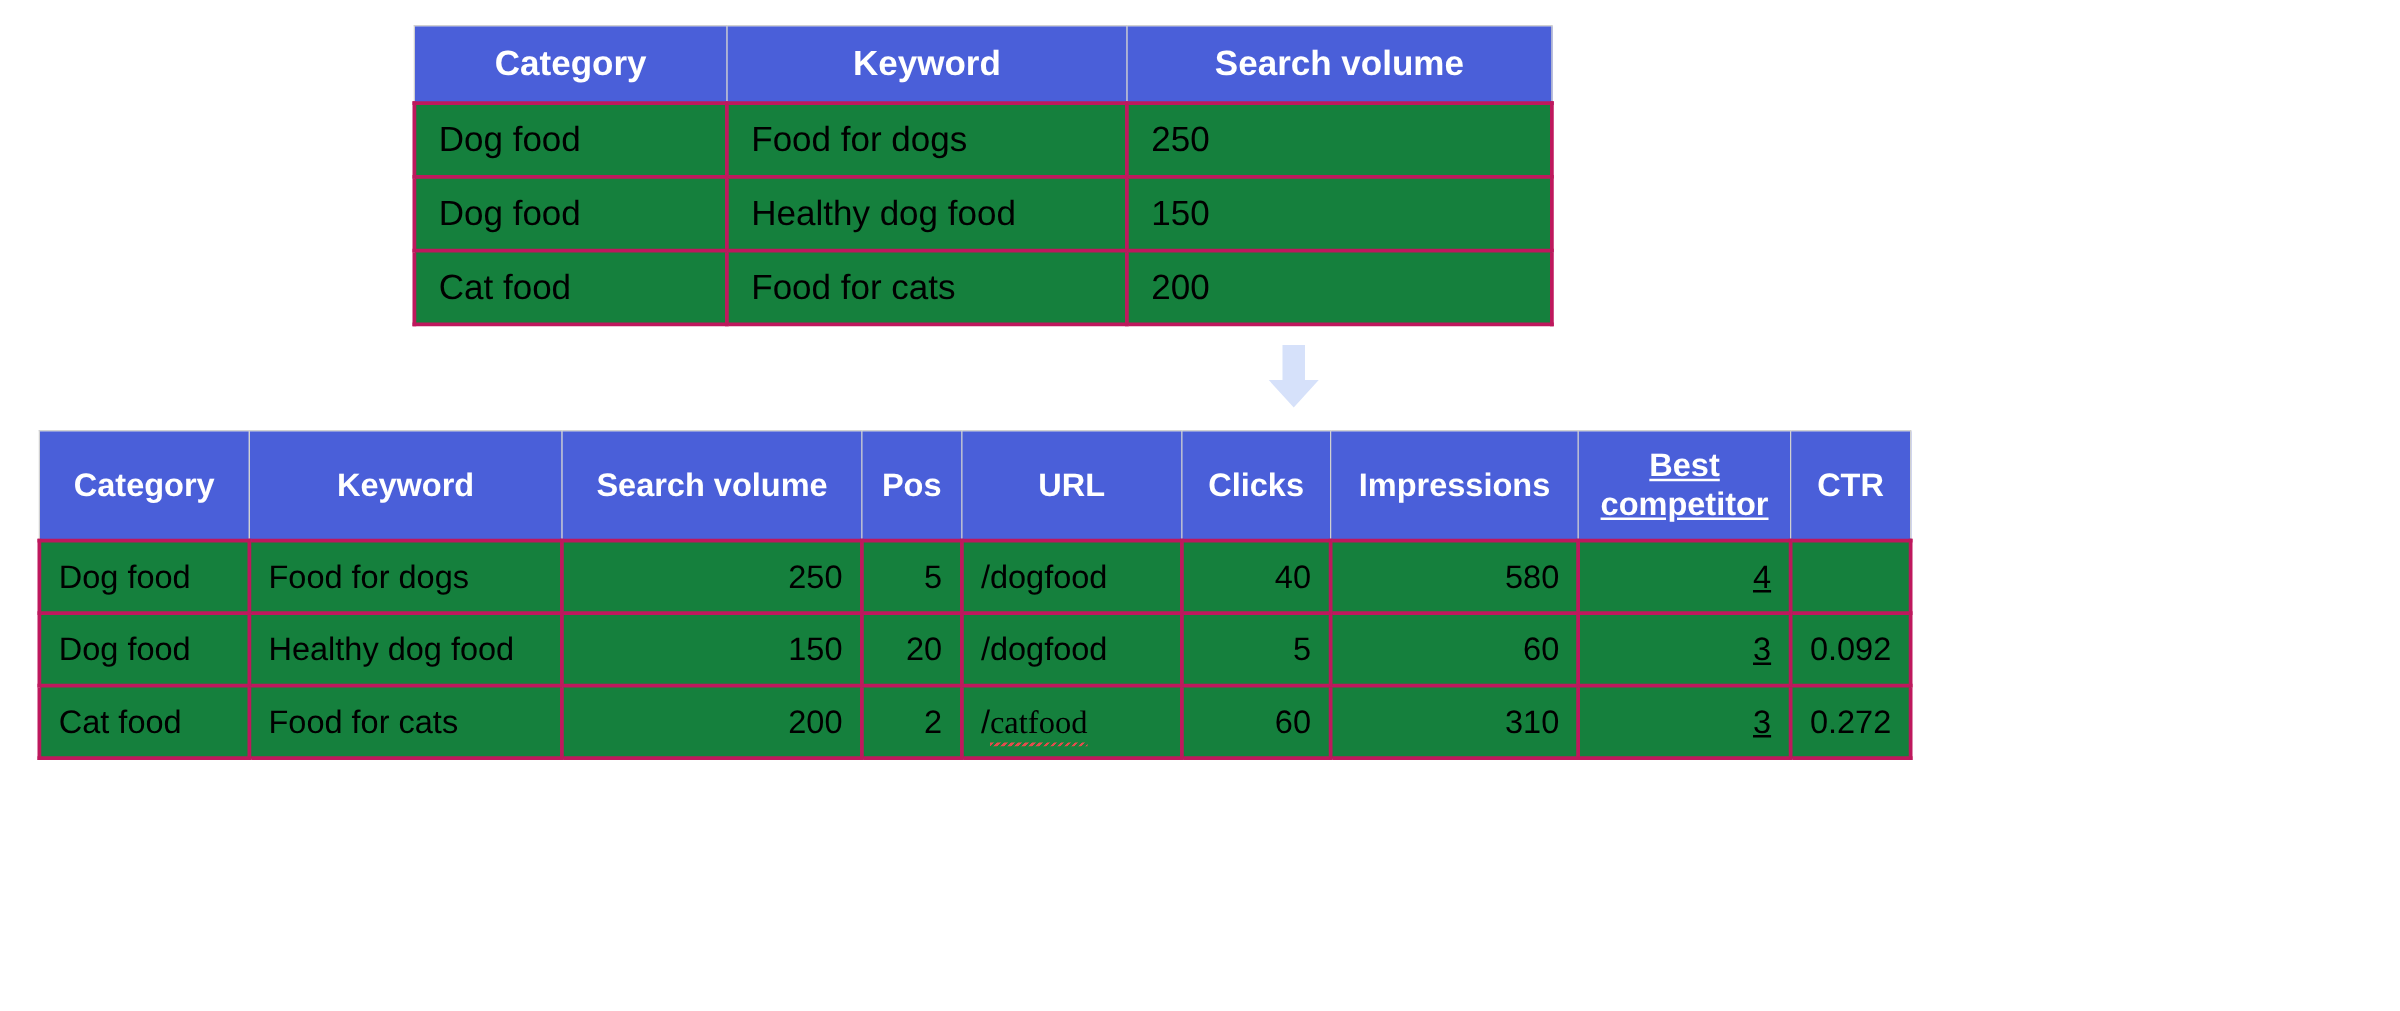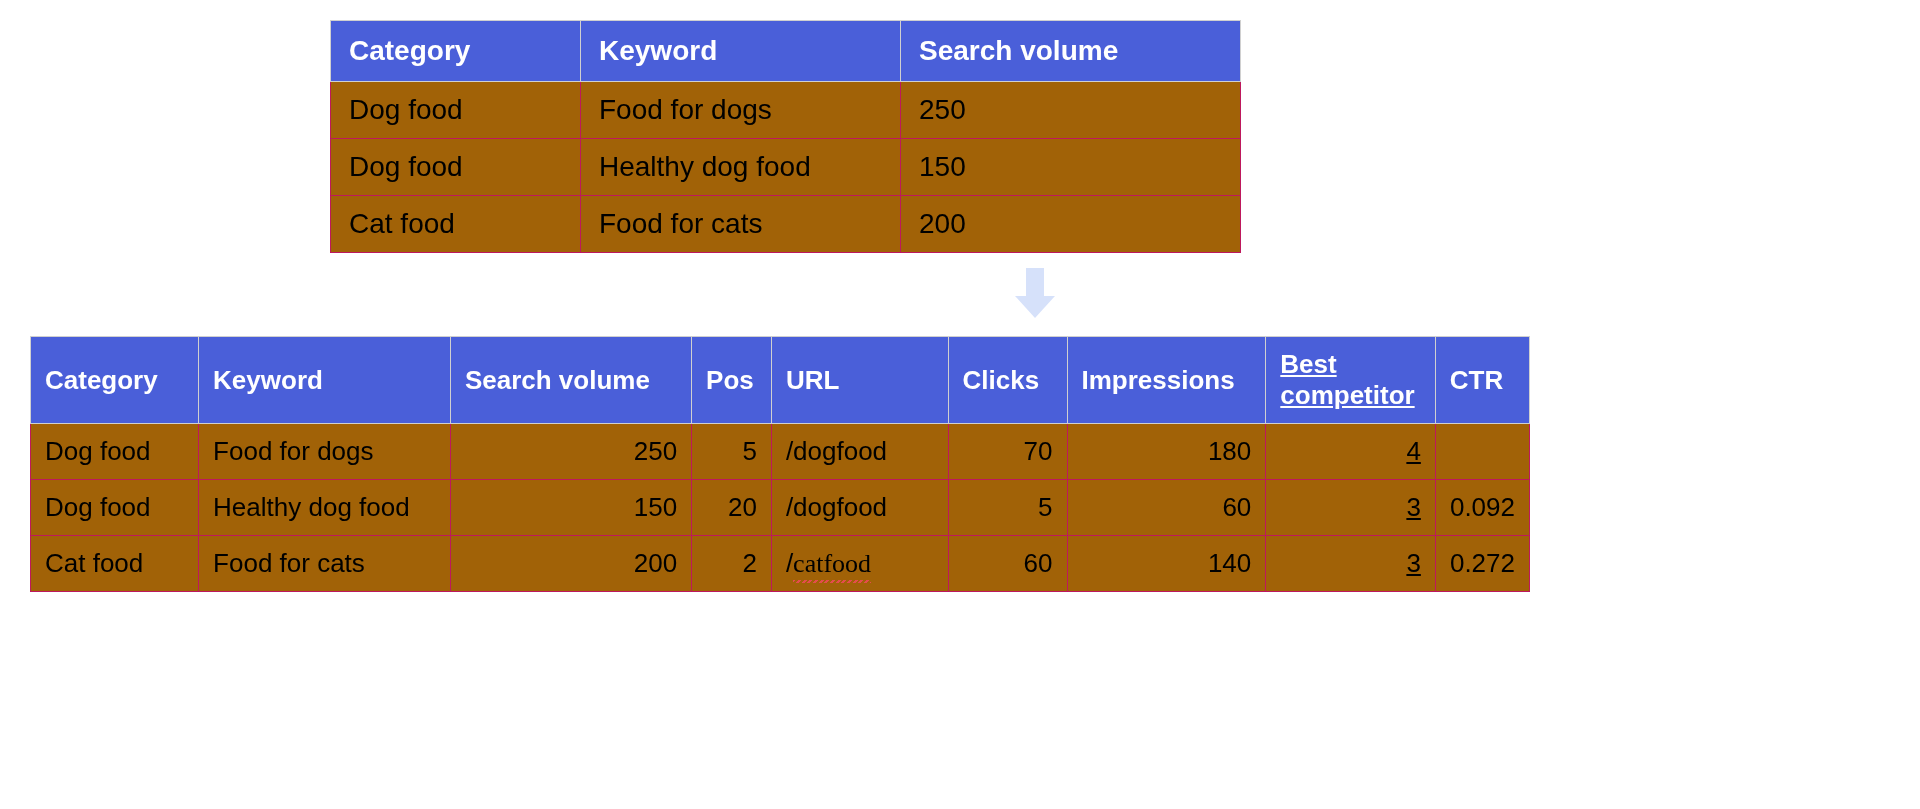--- a/index.html
+++ b/index.html
@@ -20,28 +20,28 @@
       padding-left: 300px;
     }
     table {
       border-collapse: collapse;
       font-size: 28px;
     }
     th {
       background: #4a5fd9;
       color: #ffffff;
       font-weight: bold;
-      text-align: left;
+      text-align: center;
       padding: 14px 18px;
       border: 1px solid #d0d0d0;
     }
     td {
       padding: 12px 18px;
-      border: 1px solid #be185d;
-      background: #a16207;
+      border: 3px solid #be185d;
+      background: #15803d;
       color: #000000;
     }
     .table-top th:nth-child(1),
     .table-top td:nth-child(1) { width: 250px; }
     .table-top th:nth-child(2),
     .table-top td:nth-child(2) { width: 320px; }
     .table-top th:nth-child(3),
     .table-top td:nth-child(3) { width: 340px; }
 
     .arrow-wrapper {
@@ -167,22 +167,22 @@
       <th>CTR</th>
     </tr>
   </thead>
   <tbody>
     <tr>
       <td>Dog food</td>
       <td>Food for dogs</td>
       <td class="num">250</td>
       <td class="num">5</td>
       <td>/dogfood</td>
-      <td class="num">70</td>
-      <td class="num">180</td>
+      <td class="num">40</td>
+      <td class="num">580</td>
       <td class="num">4</td>
       <td class="num"></td>
     </tr>
     <tr>
       <td>Dog food</td>
       <td>Healthy dog food</td>
       <td class="num">150</td>
       <td class="num">20</td>
       <td>/dogfood</td>
       <td class="num">5</td>
@@ -190,18 +190,18 @@
       <td class="num">3</td>
       <td class="num">0.092</td>
     </tr>
     <tr>
       <td>Cat food</td>
       <td>Food for cats</td>
       <td class="num">200</td>
       <td class="num">2</td>
       <td>/<span class="squiggle">catfood</span></td>
       <td class="num">60</td>
-      <td class="num">140</td>
+      <td class="num">310</td>
       <td class="num">3</td>
       <td class="num">0.272</td>
     </tr>
   </tbody>
 </table>
 
 </body></html>

